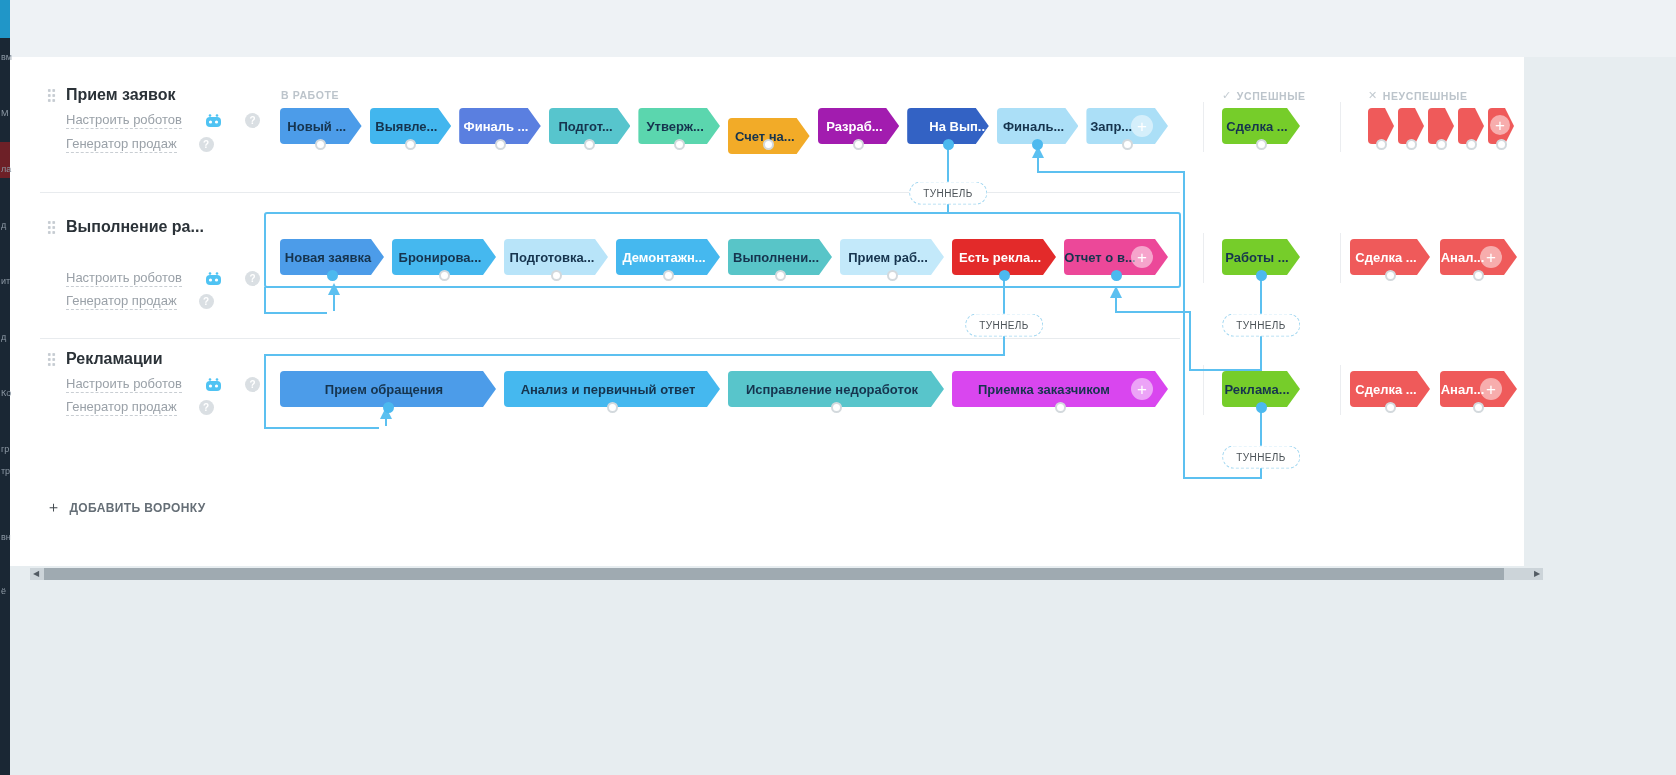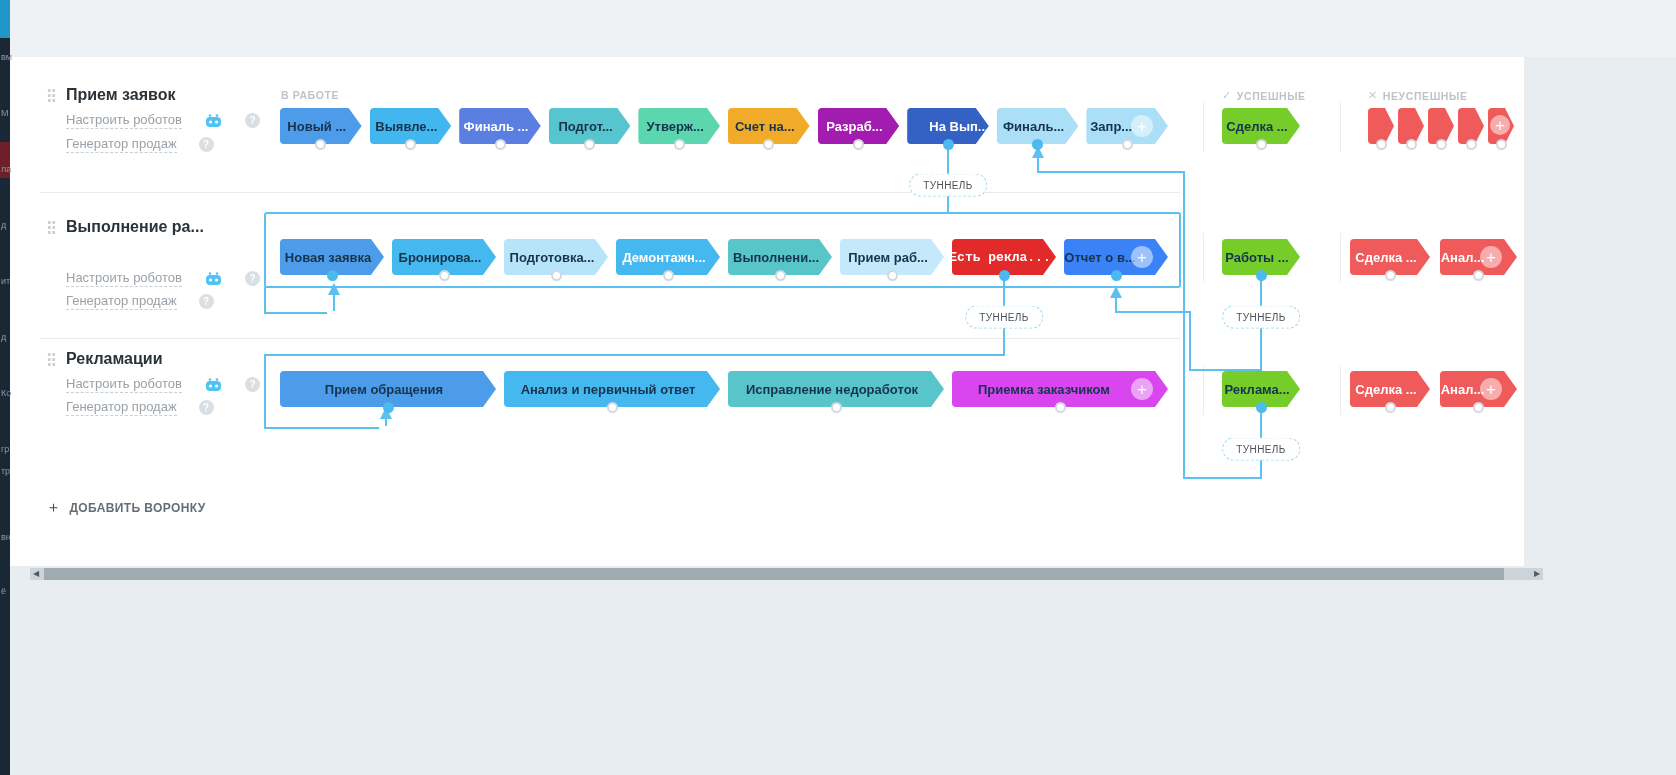--- a/index.html
+++ b/index.html
@@ -57,21 +57,21 @@
   .chip.small .chip-plus { right:4px; top:7px; width:20px; height:20px; }
   .chip.has-plus { padding-right:40px; }
 
   .dot { position:absolute; width:11px; height:11px; border-radius:50%; background:#fff; border:2px solid #d3d9dd; z-index:5; cursor:pointer; }
   .dot.filled { background:#4cb9ef; border-color:#4cb9ef; }
 
   svg.overlay { position:absolute; left:0; top:0; z-index:4; pointer-events:none; }
 
   .tunnel-badge { position:absolute; transform:translate(-50%,-50%); background:#fff; border:1px dashed #a4d8f1;
                   border-radius:13px; padding:5px 13px; font-size:10px; font-weight:400; letter-spacing:.4px;
-                  color:#4b5257; z-index:6; cursor:pointer; }
+                  color:#4b5257; z-index:6; cursor:pointer;margin-top:8px; }
 
   .footer-add { position:absolute; left:46px; top:498px; display:flex; align-items:center; gap:8px; z-index:4;
                 font-size:12px; font-weight:700; letter-spacing:.4px; color:#656e76; cursor:pointer; }
   .footer-add .plus { font-size:15px; font-weight:400; color:#42494f; }
 
   .hscroll { position:absolute; left:30px; top:568px; width:1513px; height:12px; background:#ccd4d9; z-index:5; }
   .hscroll-thumb { position:absolute; left:14px; top:0; width:1460px; height:12px; background:#9faab1; cursor:pointer; }
   .hscroll-arrow { position:absolute; top:569px; font-size:8px; color:#525b63; z-index:6; cursor:pointer; }
 </style>
 </head>
@@ -160,21 +160,21 @@
       </div>
       <div class="dot" style="left: 494.5px; top: 138.5px;"></div>
       <div class="chip" style="left: 548.8px; top: 108px; width: 81.6px; background: rgb(87, 197, 205);">
         <span>Подгот...</span>
       </div>
       <div class="dot" style="left: 584.1px; top: 138.5px;"></div>
       <div class="chip" style="left: 638.4px; top: 108px; width: 81.6px; background: rgb(91, 214, 174);">
         <span>Утверж...</span>
       </div>
       <div class="dot" style="left: 673.7px; top: 138.5px;"></div>
-      <div class="chip" style="left: 728px; top: 108px; width: 81.6px; background: rgb(242, 171, 40);">
+      <div class="chip" style="left: 728px; top: 118px; width: 81.6px; background: rgb(242, 171, 40);">
         <span>Счет на...</span>
       </div>
       <div class="dot" style="left: 763.3px; top: 138.5px;"></div>
       <div class="chip light" style="left: 817.6px; top: 108px; width: 81.6px; background: #a21caf;">
         <span>Разраб...</span>
       </div>
       <div class="dot" style="left: 852.9px; top: 138.5px;"></div>
       <div class="chip light" style="left: 907.2px; top: 108px; width: 81.6px; background: rgb(51, 98, 196); padding-left: 38px;">
         <span>На Вып...</span>
       </div>
@@ -240,25 +240,25 @@
       </div>
       <div class="dot" style="left: 662.5px; top: 269.5px;"></div>
       <div class="chip" style="left: 728px; top: 239px; width: 104px; background: rgb(88, 197, 200);">
         <span>Выполнени...</span>
       </div>
       <div class="dot" style="left: 774.5px; top: 269.5px;"></div>
       <div class="chip" style="left: 840px; top: 239px; width: 104px; background: rgb(195, 233, 250);">
         <span>Прием раб...</span>
       </div>
       <div class="dot" style="left: 886.5px; top: 269.5px;"></div>
-      <div class="chip light" style="left: 952px; top: 239px; width: 104px; background: rgb(227, 42, 42); font-family: Liberation Mono, monospace;">
+      <div class="chip light" style="left: 952px; top: 239px; width: 104px; background: rgb(227, 42, 42);">
         <span>Есть рекла...</span>
       </div>
       <div class="dot filled" style="left: 998.5px; top: 269.5px;"></div>
-      <div class="chip has-plus" style="left: 1064px; top: 239px; width: 104px; background: #3b82f6;">
+      <div class="chip has-plus" style="left: 1064px; top: 239px; width: 104px; background: #ec4899;">
         <span>Отчет о в...</span>
         <div class="chip-plus">+</div>
       </div>
       <div class="dot filled" style="left: 1110.5px; top: 269.5px;"></div>
       <div class="chip" style="left: 1222px; top: 239px; width: 78px; background: rgb(118, 205, 42);">
         <span>Работы ...</span>
       </div>
       <div class="dot filled" style="left: 1255.5px; top: 269.5px;"></div>
       <div class="chip light" style="left: 1350px; top: 239px; width: 80px; background: rgb(239, 90, 90);">
         <span>Сделка ...</span>

